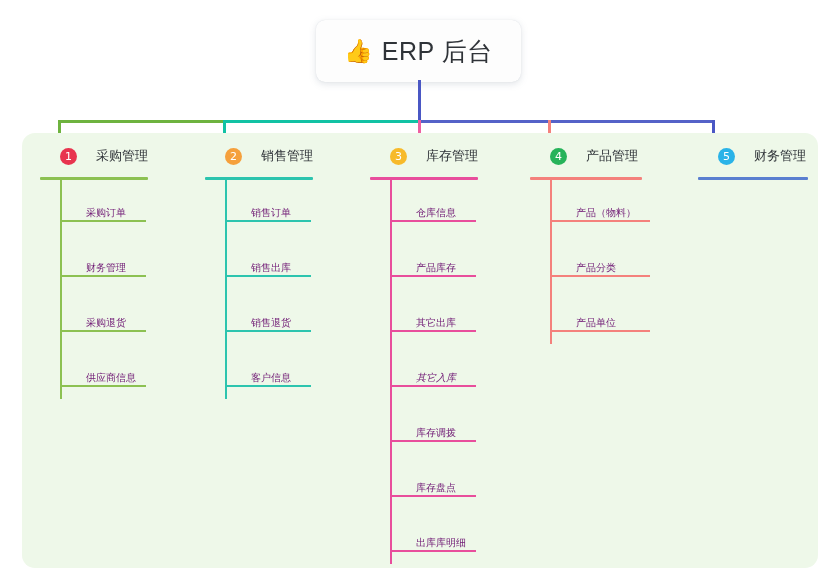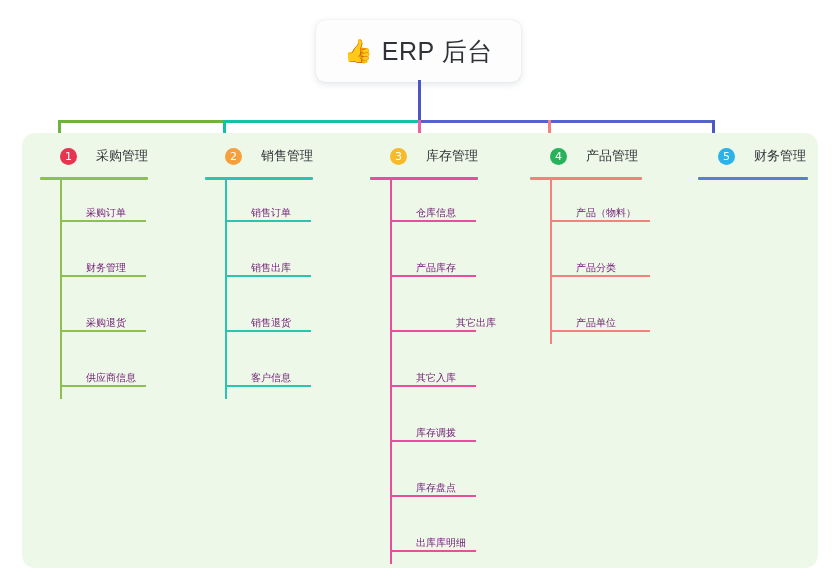--- a/index.html
+++ b/index.html
@@ -114,23 +114,23 @@
           <span class="badge" style="background: rgb(247, 186, 42);">3</span>
           <span class="col-title">库存管理</span>
         </div>
         <div class="head-rule" style="background: rgb(232, 78, 156); width: 108px;"></div>
         <div class="leaves" style="height: 386px;">
           <div class="spine" style="background: rgb(232, 78, 156); height: 384px;"></div>
           <span class="leaf-text" style="top: 26px;">仓库信息</span>
           <div class="leaf-rule" style="top: 40px; width: 86px; background: rgb(232, 78, 156);"></div>
           <span class="leaf-text" style="top: 81px;">产品库存</span>
           <div class="leaf-rule" style="top: 95px; width: 86px; background: rgb(232, 78, 156);"></div>
-          <span class="leaf-text" style="top: 136px; margin-left: 40px;">其它出库</span>
+          <span class="leaf-text" style="top: 136px;">其它出库</span>
           <div class="leaf-rule" style="top: 150px; width: 86px; background: rgb(232, 78, 156);"></div>
-          <span class="leaf-text" style="top: 191px;">其它入库</span>
+          <span class="leaf-text" style="top: 191px; font-style: italic;">其它入库</span>
           <div class="leaf-rule" style="top: 205px; width: 86px; background: rgb(232, 78, 156);"></div>
           <span class="leaf-text" style="top: 246px;">库存调拨</span>
           <div class="leaf-rule" style="top: 260px; width: 86px; background: rgb(232, 78, 156);"></div>
           <span class="leaf-text" style="top: 301px;">库存盘点</span>
           <div class="leaf-rule" style="top: 315px; width: 86px; background: rgb(232, 78, 156);"></div>
           <span class="leaf-text" style="top: 356px;">出库库明细</span>
           <div class="leaf-rule" style="top: 370px; width: 86px; background: rgb(232, 78, 156);"></div>
         </div>
       </div>
       <div class="col" style="left: 530px;">

